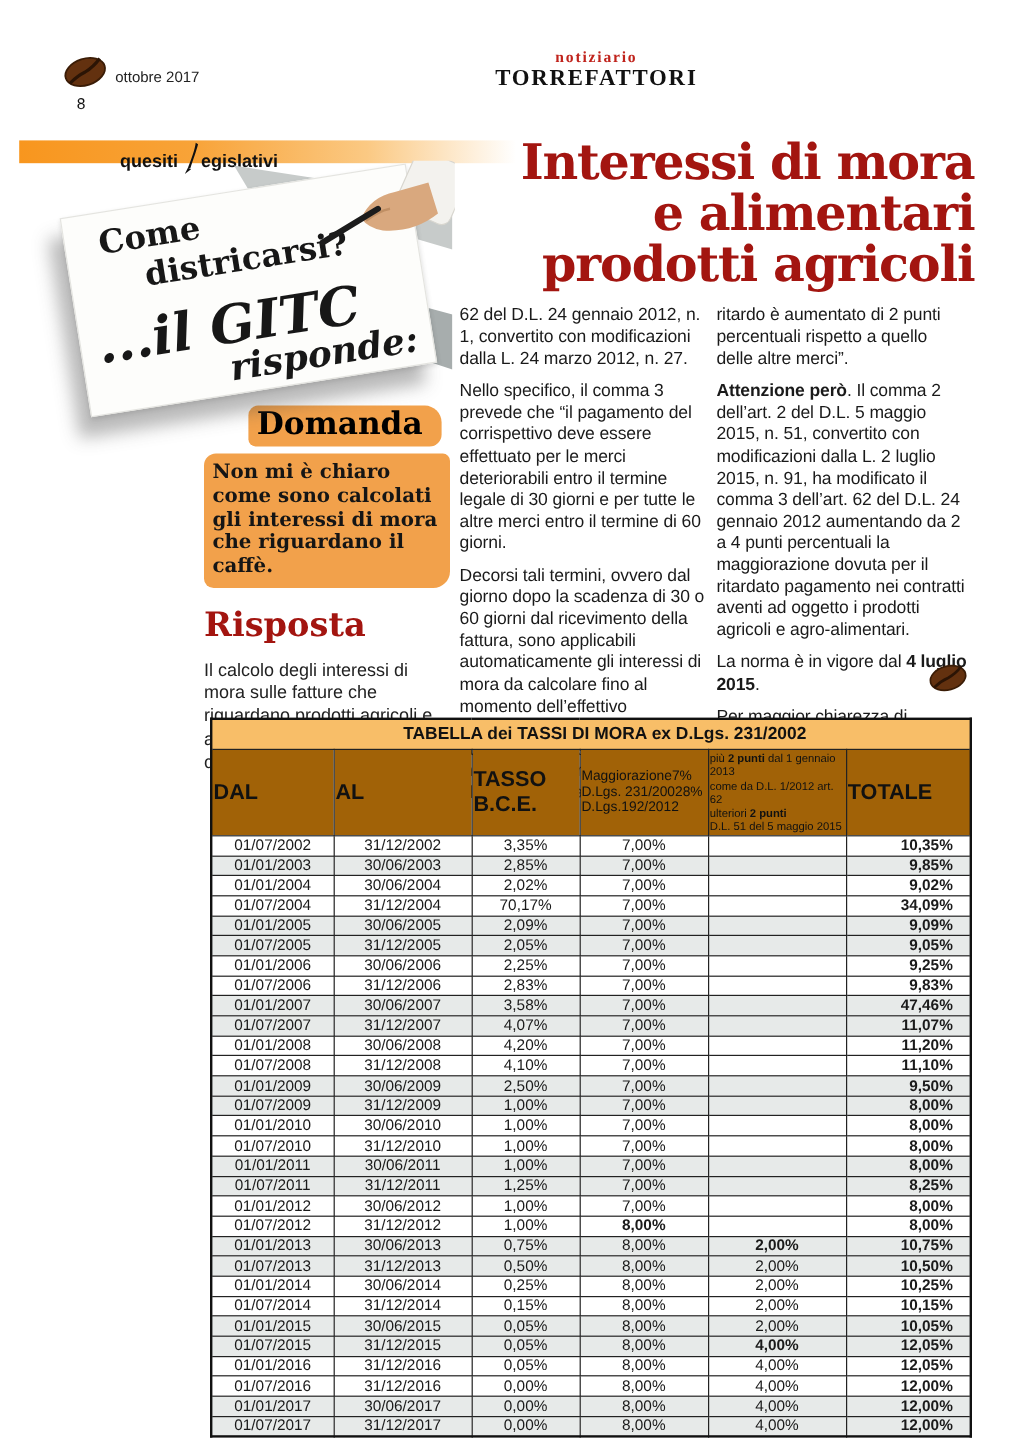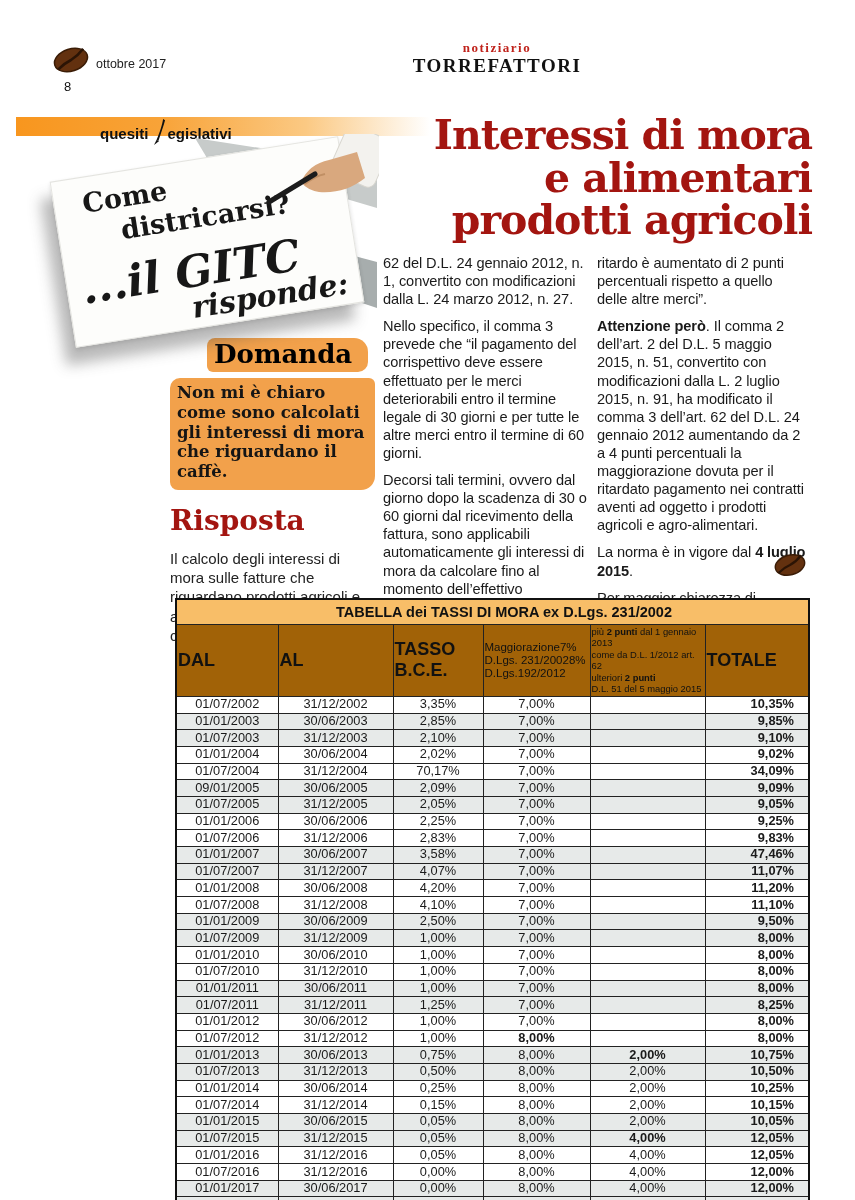--- a/index.html
+++ b/index.html
@@ -193,46 +193,38 @@
           <td class="tot">10,35%</td>
         </tr>
         <tr class="gray">
           <td>01/01/2003</td>
           <td>30/06/2003</td>
           <td>2,85%</td>
           <td>7,00%</td>
           <td></td>
           <td class="tot">9,85%</td>
         </tr>
-        <tr class="gray">
-          <td>01/07/2003</td>
-          <td>31/12/2003</td>
-          <td>2,10%</td>
-          <td>7,00%</td>
-          <td></td>
-          <td class="tot">9,10%</td>
-        </tr>
         <tr>
           <td>01/01/2004</td>
           <td>30/06/2004</td>
           <td>2,02%</td>
           <td>7,00%</td>
           <td></td>
           <td class="tot">9,02%</td>
         </tr>
         <tr>
           <td>01/07/2004</td>
           <td>31/12/2004</td>
           <td>70,17%</td>
           <td>7,00%</td>
           <td></td>
           <td class="tot">34,09%</td>
         </tr>
         <tr class="gray">
-          <td>09/01/2005</td>
+          <td>01/01/2005</td>
           <td>30/06/2005</td>
           <td>2,09%</td>
           <td>7,00%</td>
           <td></td>
           <td class="tot">9,09%</td>
         </tr>
         <tr class="gray">
           <td>01/07/2005</td>
           <td>31/12/2005</td>
           <td>2,05%</td>

